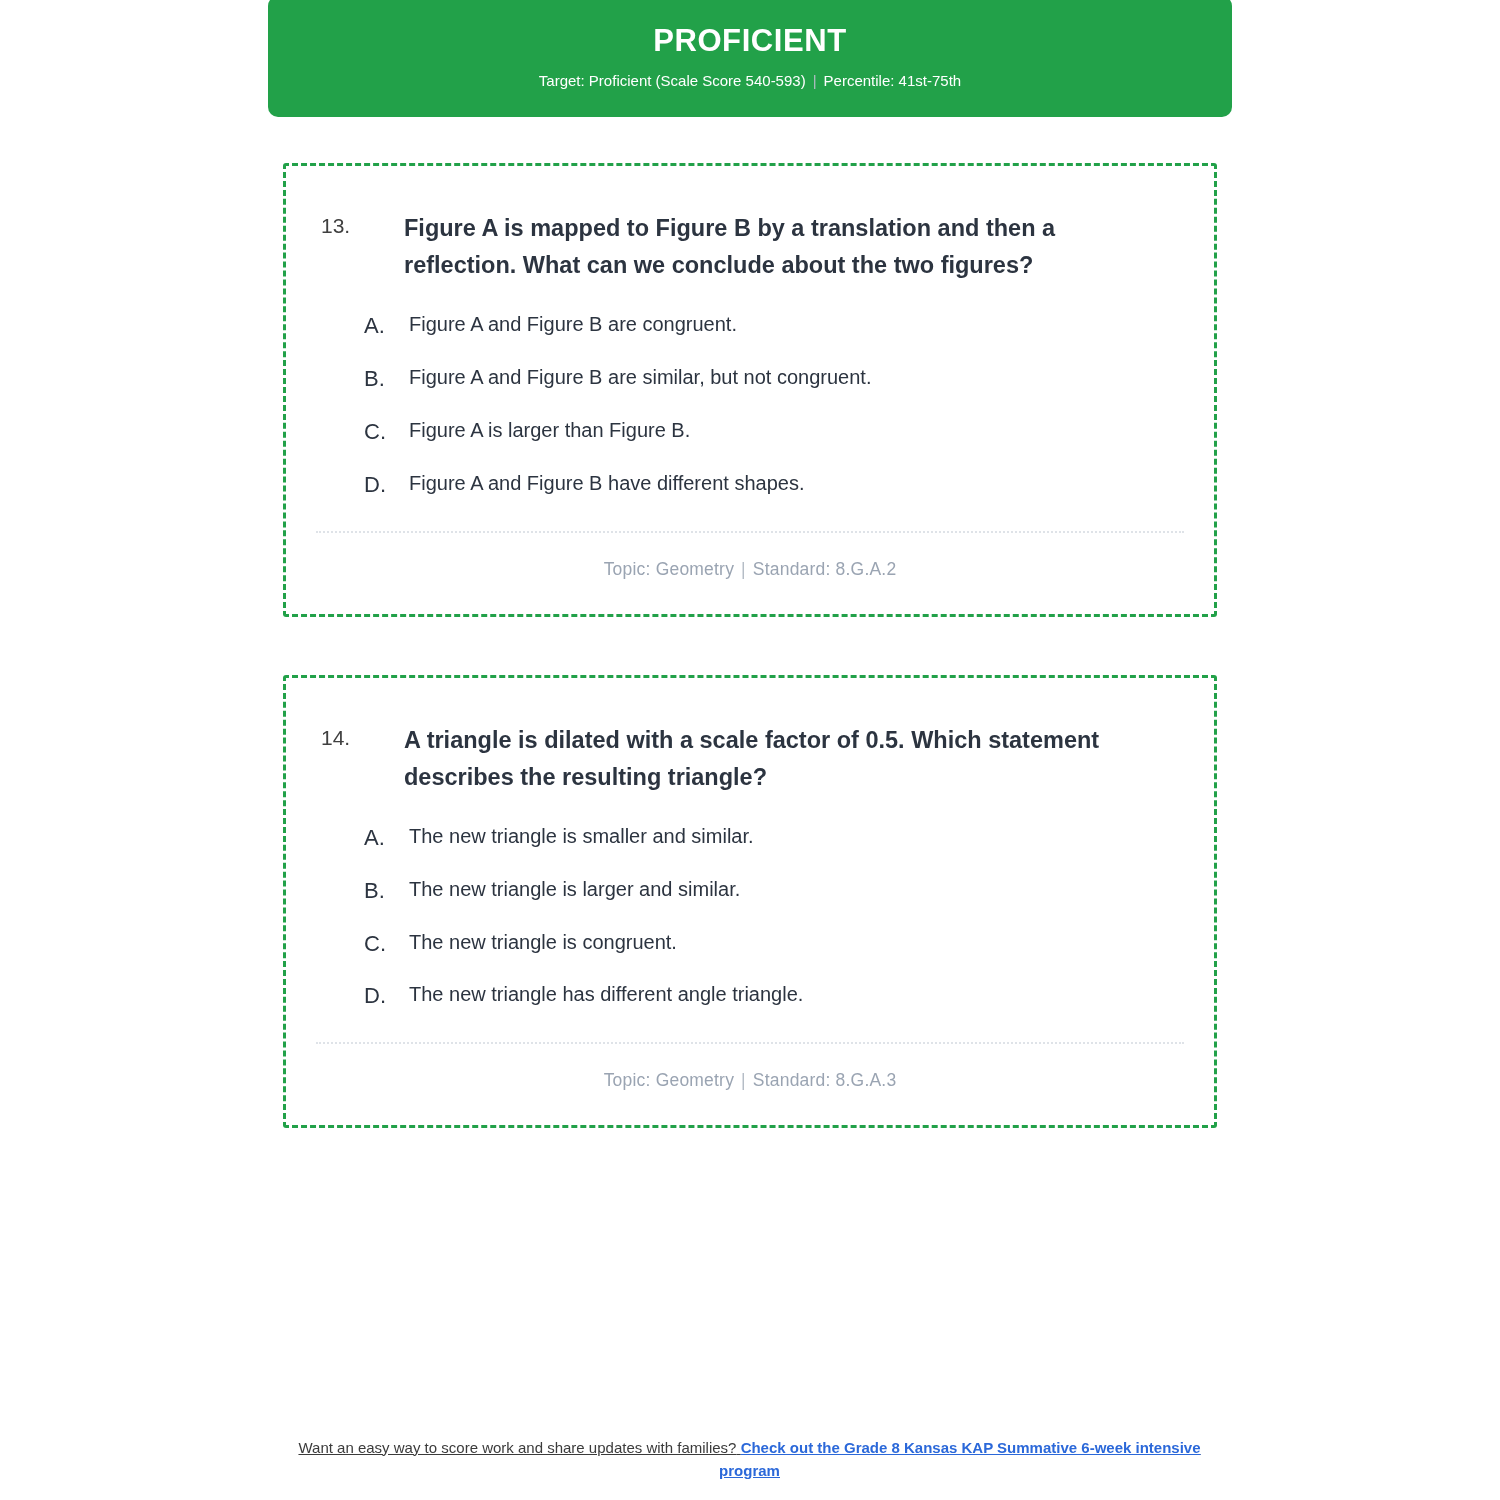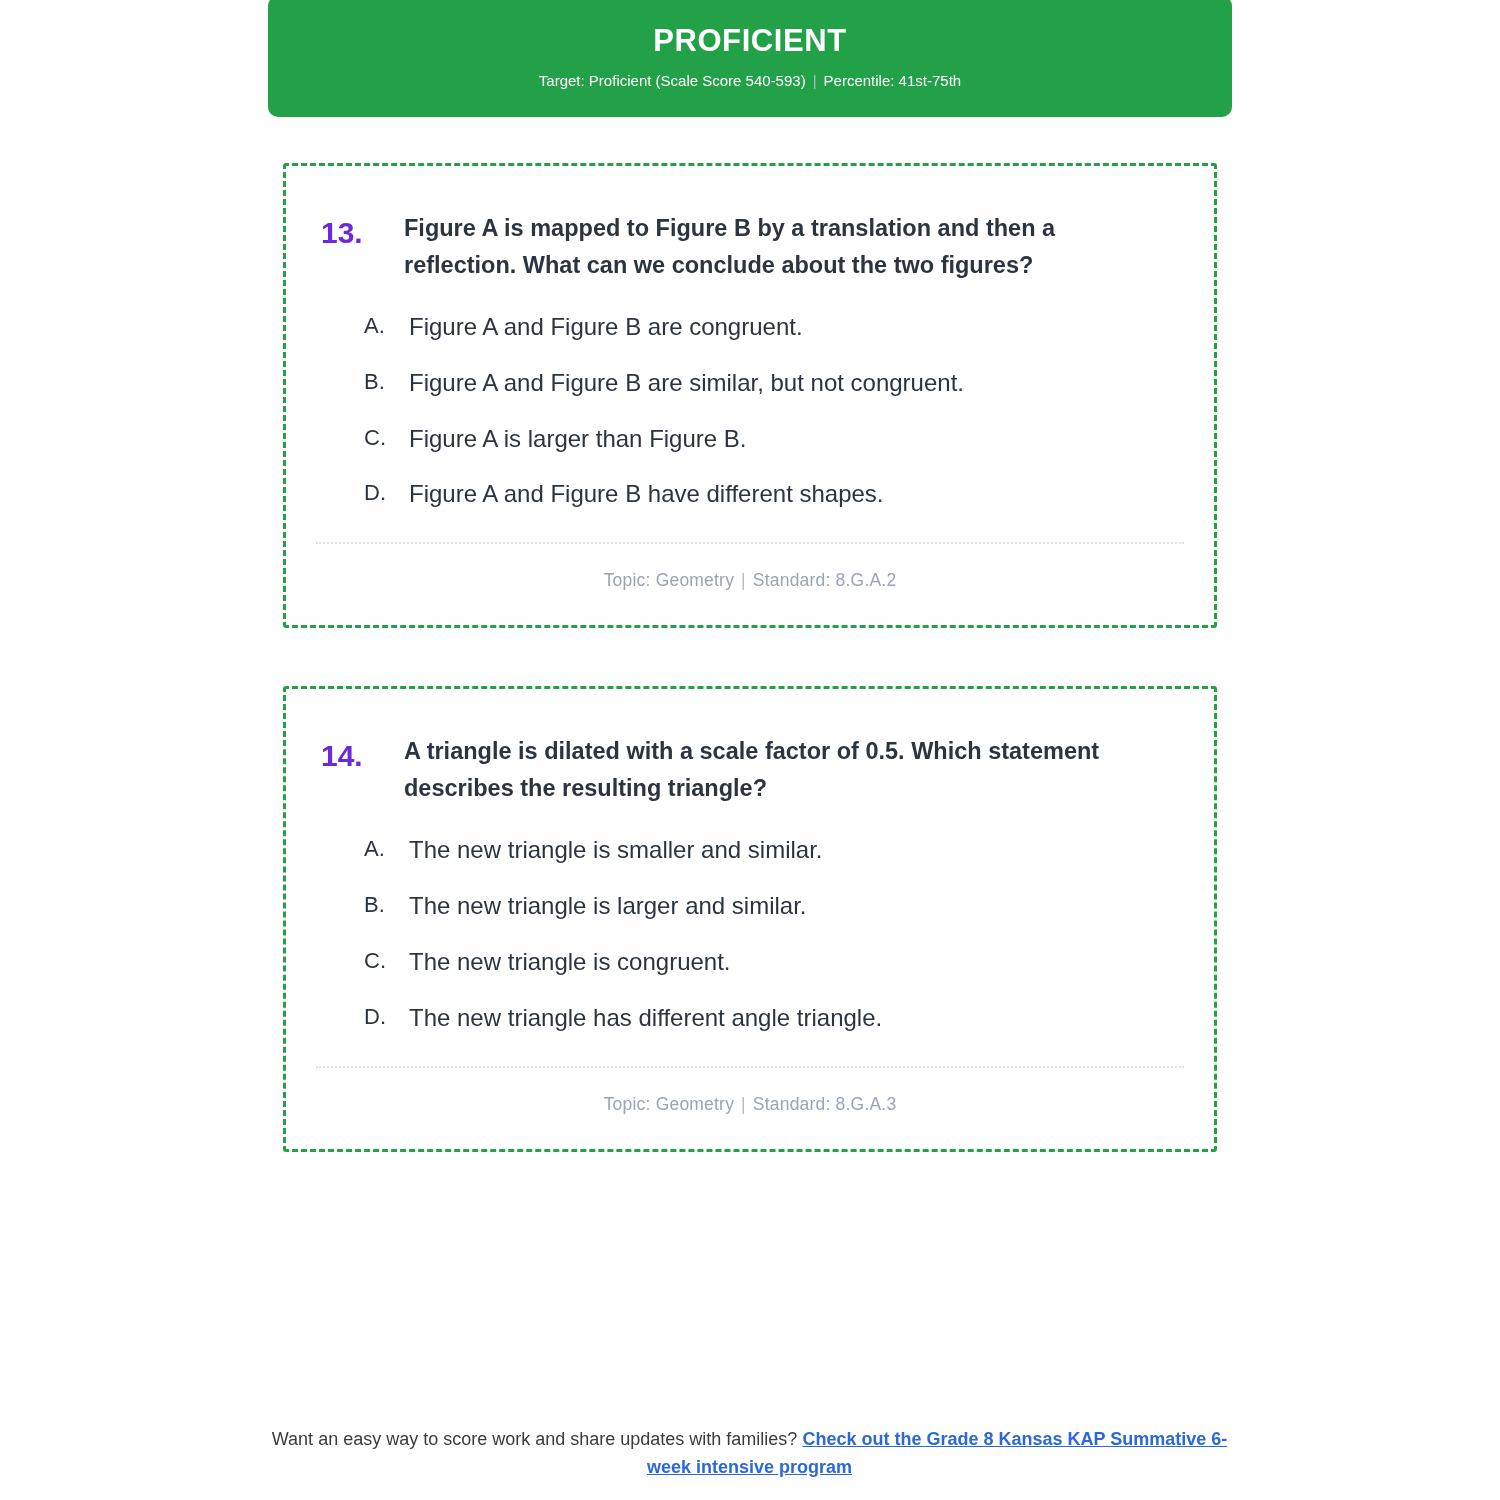--- a/index.html
+++ b/index.html
@@ -74,23 +74,23 @@
   }
 
   .question-head {
     display: flex;
     align-items: flex-start;
     gap: 0px;
     margin-bottom: 26px;
   }
 
   .question-number {
-    font-size: 30px;
-    font-weight: bold;
-    color: #6d28d9;
+    font-size: 21px;
+    font-weight: normal;
+    color: #404040;
     width: 88px;
     flex: none;
     line-height: 1.5;
     padding-left: 5px;
   }
 
   .question-text {
     font-size: 23.5px;
     line-height: 1.58;
     color: #2c3440;
@@ -115,21 +115,21 @@
   }
 
   .option-letter {
     width: 45px;
     flex: none;
     font-size: 22px;
     color: #2c3440;
   }
 
   .option-text {
-    font-size: 24px;
+    font-size: 20px;
     color: #2c3440;
   }
 
   .card-divider {
     border: none;
     border-top: 2px dotted #dfe3e8;
     margin: 0 0 26px 0;
   }
 
   .card-meta {
@@ -145,24 +145,25 @@
     color: #b4bcc6;
   }
 
   
   .page-footer {
     position: absolute;
     left: 0;
     right: 1px;
     bottom: 18px;
     text-align: center;
-    font-size: 18px;
+    font-size: 15px;
     color: #3b3b3b;
     line-height: 1.55;
     padding: 0 270px;
+    text-decoration: underline;
   }
 
   .footer-link {
     color: #2b68d9;
     font-weight: bold;
     text-decoration: underline;
     cursor: pointer;
   }
 </style>
 </head>

